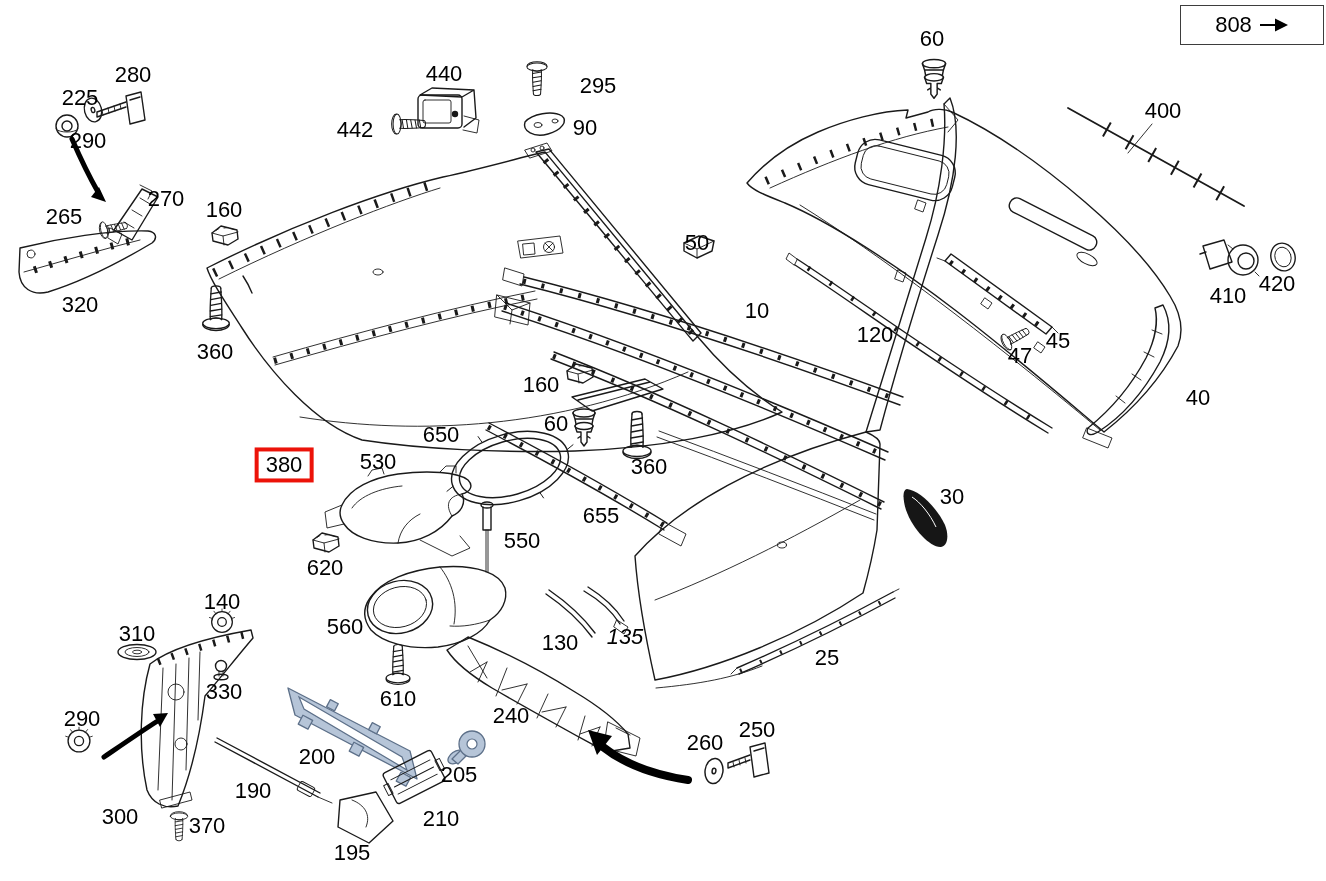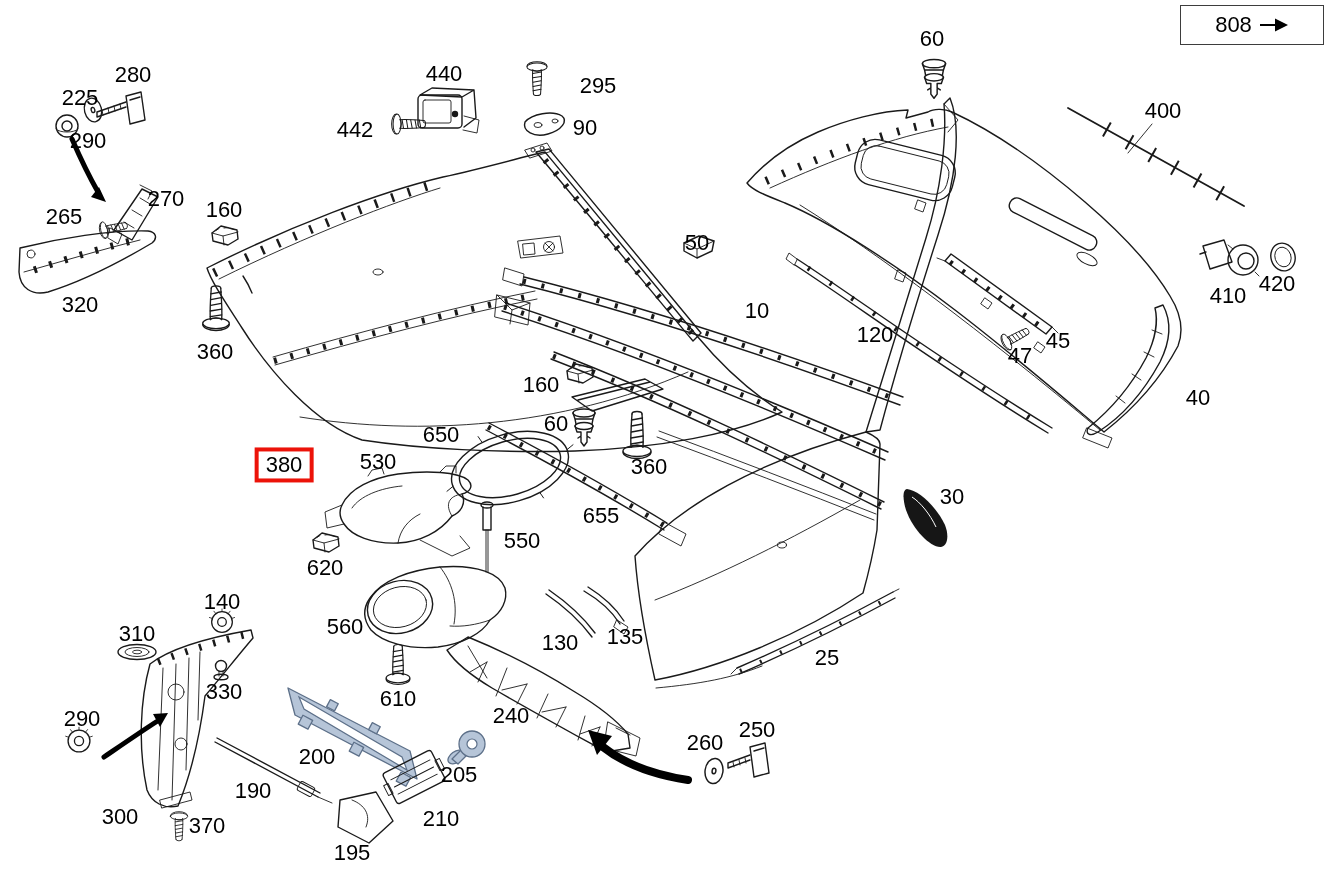--- a/index.html
+++ b/index.html
@@ -451,20 +451,20 @@
       <div class="part-label" style="left: 82px; top: 719px;">290</div>
       <div class="part-label" style="left: 120px; top: 786px; margin-top: 31px;">300</div>
       <div class="part-label" style="left: 207px; top: 826px;">370</div>
       <div class="part-label" style="left: 253px; top: 791px;">190</div>
       <div class="part-label" style="left: 352px; top: 853px;">195</div>
       <div class="part-label" style="left: 317px; top: 757px;">200</div>
       <div class="part-label" style="left: 459px; top: 775px;">205</div>
       <div class="part-label" style="left: 441px; top: 819px;">210</div>
       <div class="part-label" style="left: 511px; top: 716px;">240</div>
       <div class="part-label" style="left: 560px; top: 643px;">130</div>
-      <div class="part-label" style="left: 625px; top: 637px;">135</div>
+      <div class="part-label" style="left: 625px; top: 637px; font-style: italic;">135</div>
       <div class="part-label" style="left: 827px; top: 658px;">25</div>
       <div class="part-label" style="left: 952px; top: 497px;">30</div>
       <div class="part-label" style="left: 705px; top: 743px;">260</div>
       <div class="part-label" style="left: 757px; top: 730px;">250</div>
     </div>
 
 </div>
 
 </body></html>

